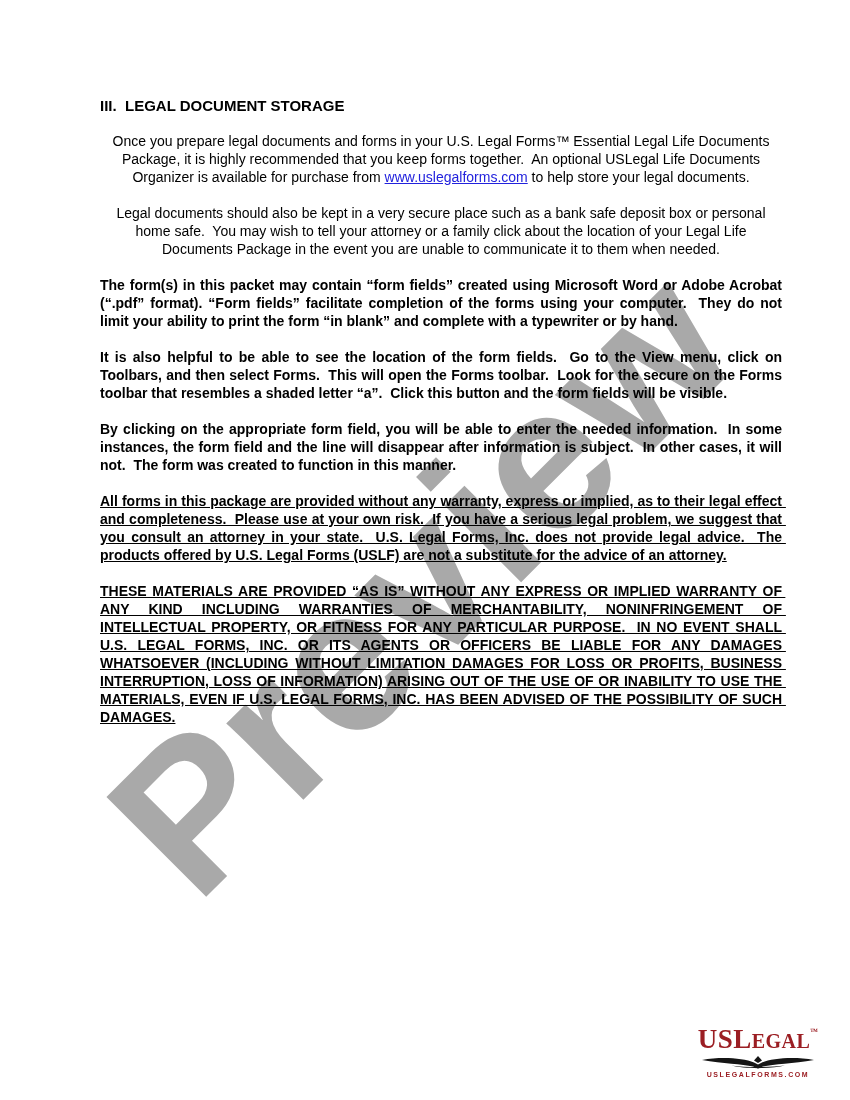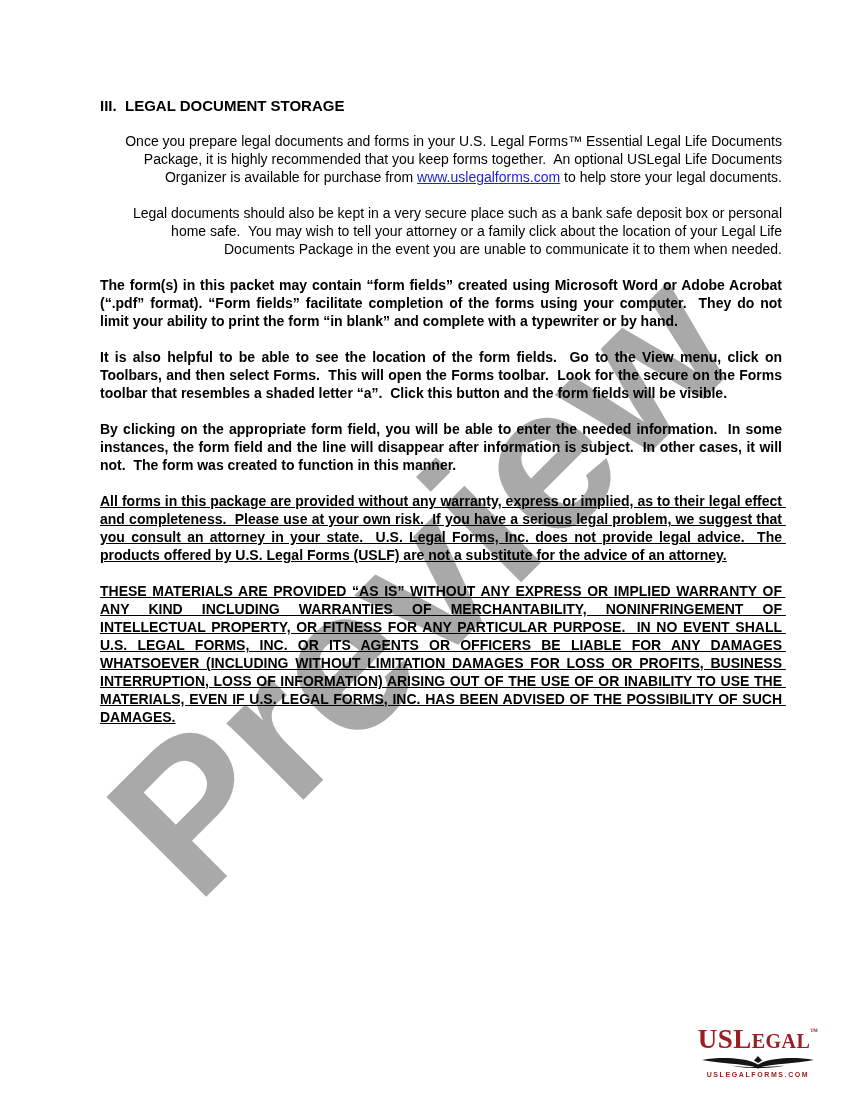--- a/index.html
+++ b/index.html
@@ -38,21 +38,21 @@
     margin: 0 0 16px 0;
     white-space: pre-wrap;
   }
   .heading.section-gap { margin-top: 21px; }
   p.para {
     font-size: 14px;
     line-height: 18px;
     margin: 0 0 18px 0;
     white-space: pre-wrap;
   }
-  p.left  { text-align: right; }
+  p.left  { text-align: center; }
   p.just  { text-align: justify; font-weight: bold; }
   p.bold  { font-weight: bold; text-decoration: underline; }
   a.doc-link {
     color: var(--link, #2222dd);
     text-decoration: underline;
   }
   .footer-logo {
     position: absolute;
     right: 24px;
     bottom: 22px;

